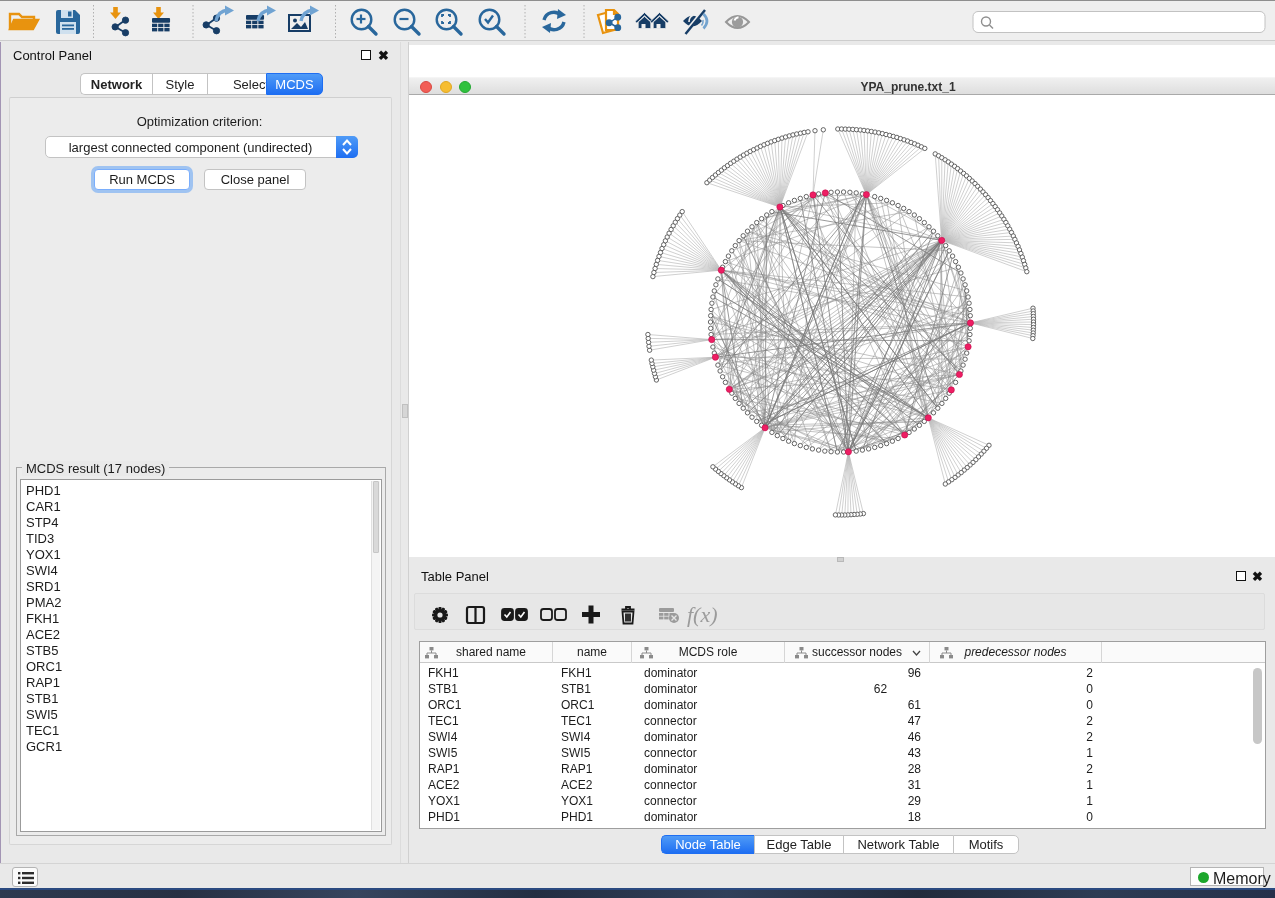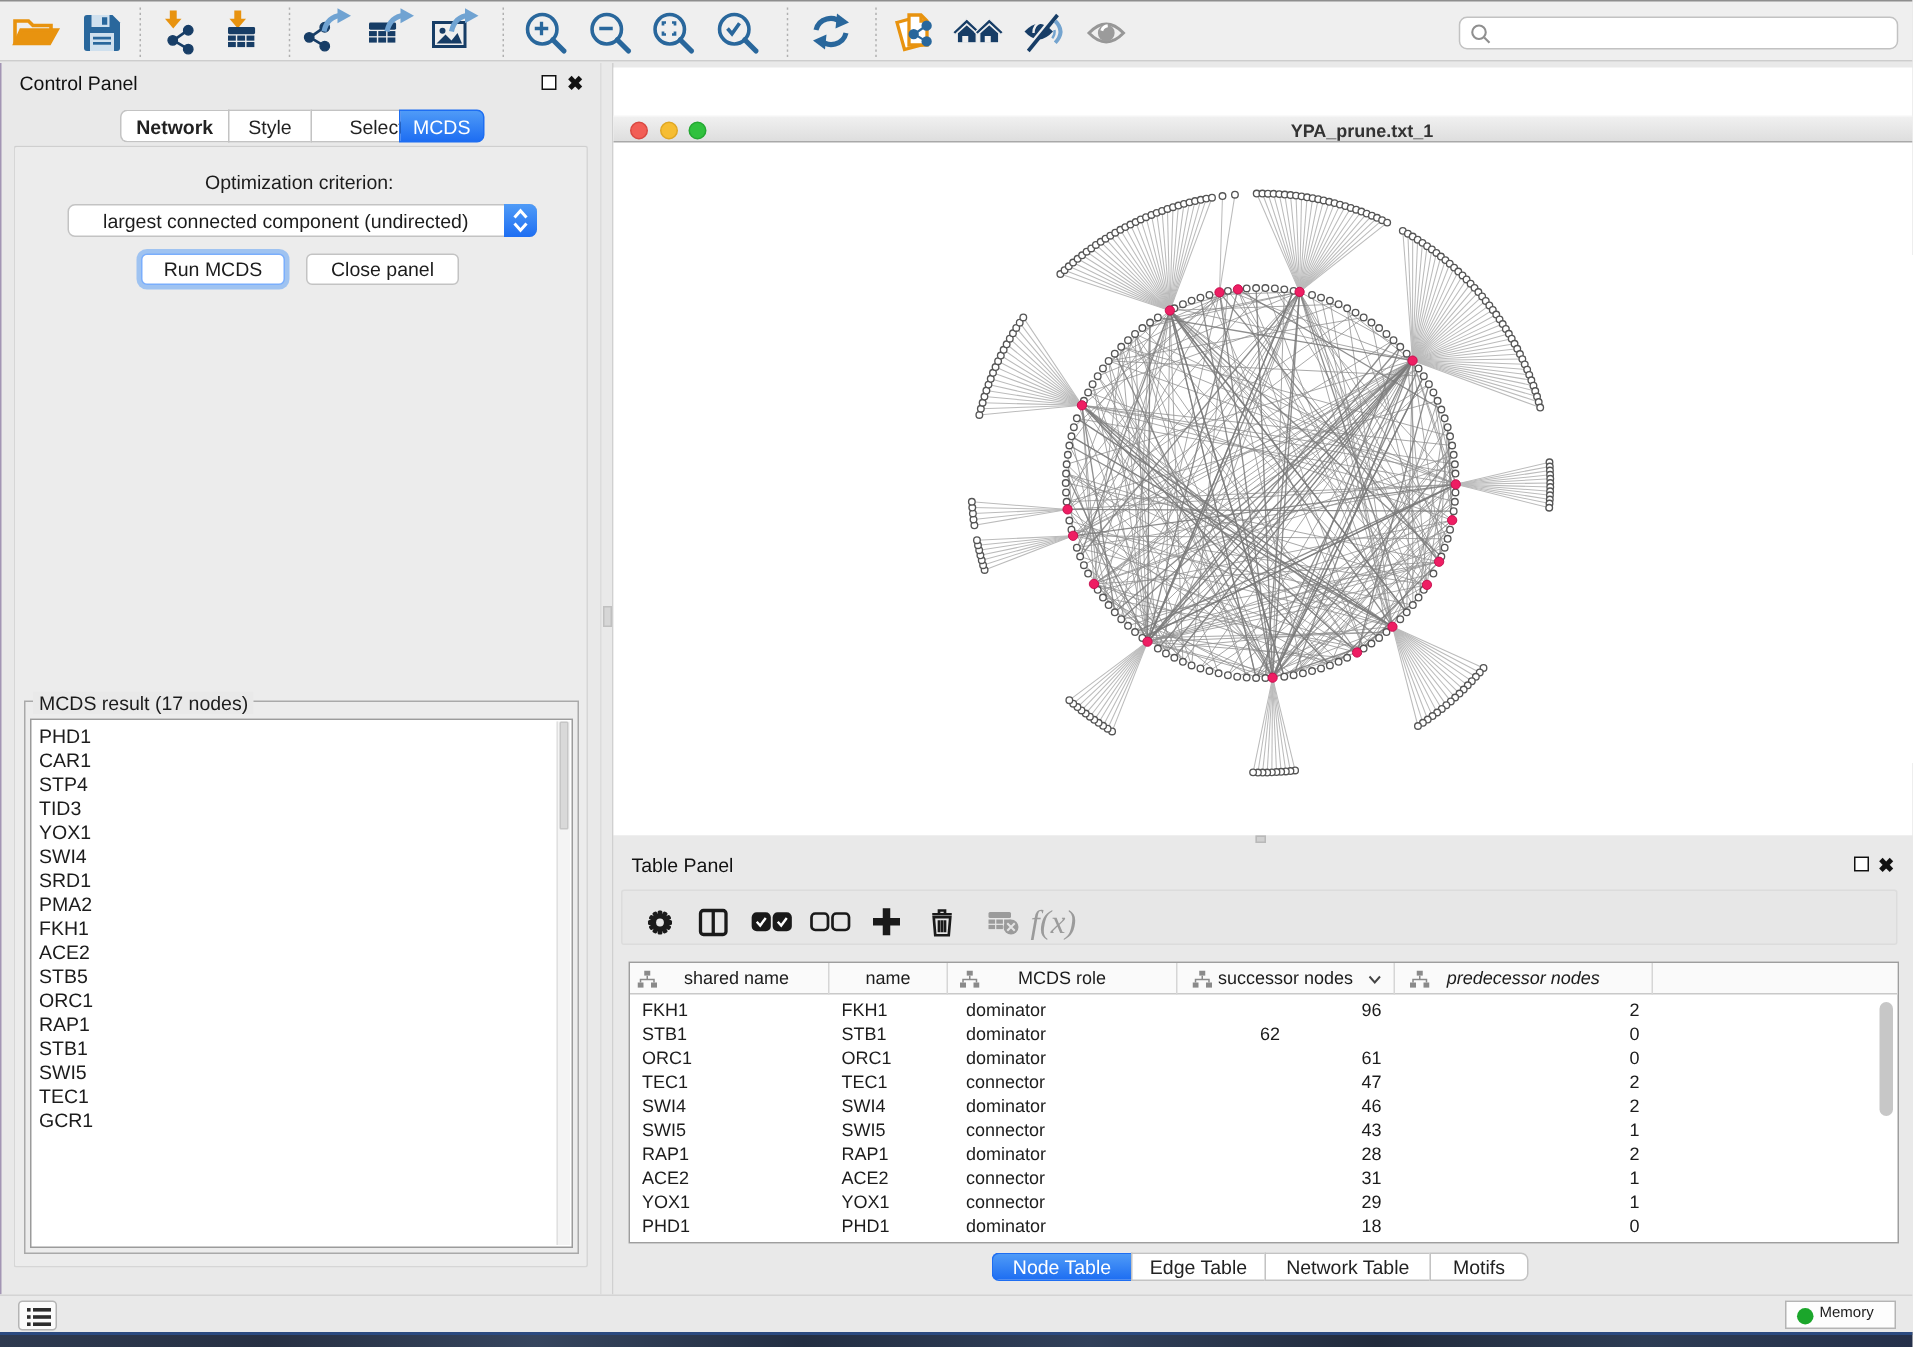--- a/index.html
+++ b/index.html
@@ -63,21 +63,21 @@
 #tbl .row span { position:absolute; }
 #tbl .vsb { position:absolute; right:2px; top:22px; bottom:2px; width:11px; }
 #tbl .vsb .th { position:absolute; left:1px; width:9px; top:4px; height:76px; background:#c7c7c7; border-radius:5px; }
 
 
 #bottabs { left:661px; top:835px; }
 
 
 #statusbar { left:0; top:863px; width:1275px; height:25px; background:#e9e9e9; border-top:1px solid #d4d4d4; }
 #listbtn { position:absolute; left:12px; top:3px; width:26px; height:20px; background:#fbfbfb; border:1px solid #b4b4b4; border-radius:3px; }
-#membtn { position:absolute; right:11px; top:3px; width:74px; height:19px; background:#fdfdfd; border:1px solid #b4b4b4; font-size:10px; }
+#membtn { position:absolute; right:11px; top:3px; width:74px; height:19px; background:#fdfdfd; border:1px solid #b4b4b4; font-size:16px; }
 #membtn .dot { position:absolute; left:7px; top:3.5px; width:11px; height:11px; border-radius:50%; background:#1ba62b; }
 #membtn .t { position:absolute; left:22px; top:2px; }
 
 
 #wall { left:0; top:888px; width:1275px; height:10px; background:linear-gradient(180deg,#2b4a80 0%,#2b4a80 20%,rgba(0,0,0,0) 20%),linear-gradient(90deg,#2e3a50 0%,#273043 14%,#36455e 28%,#232e42 42%,#31405a 57%,#222b3c 72%,#2d3c54 86%,#25304a 100%); background-color:#283349; }
 </style>
 </head>
 <body>
 <div class="abs" id="toolbar">
     <svg width="1275" height="41" style="position:absolute;left:0;top:0" xmlns="http://www.w3.org/2000/svg">
@@ -1127,21 +1127,21 @@
         <span style="left:8px">FKH1</span>
         <span style="left:141px">FKH1</span>
         <span style="left:224px">dominator</span>
         <span style="left:420px;width:81px;text-align:right">96</span>
         <span style="left:592px;width:81px;text-align:right">2</span>
       </div>
       <div class="row" style="top:39px;">
         <span style="left:8px">STB1</span>
         <span style="left:141px">STB1</span>
         <span style="left:224px">dominator</span>
-        <span style="left:420px;width:81px;text-align:left">62</span>
+        <span style="left:420px;width:81px;text-align:center">62</span>
         <span style="left:592px;width:81px;text-align:right">0</span>
       </div>
       <div class="row" style="top:55px;">
         <span style="left:8px">ORC1</span>
         <span style="left:141px">ORC1</span>
         <span style="left:224px">dominator</span>
         <span style="left:420px;width:81px;text-align:right">61</span>
         <span style="left:592px;width:81px;text-align:right">0</span>
       </div>
       <div class="row" style="top:71px;">

